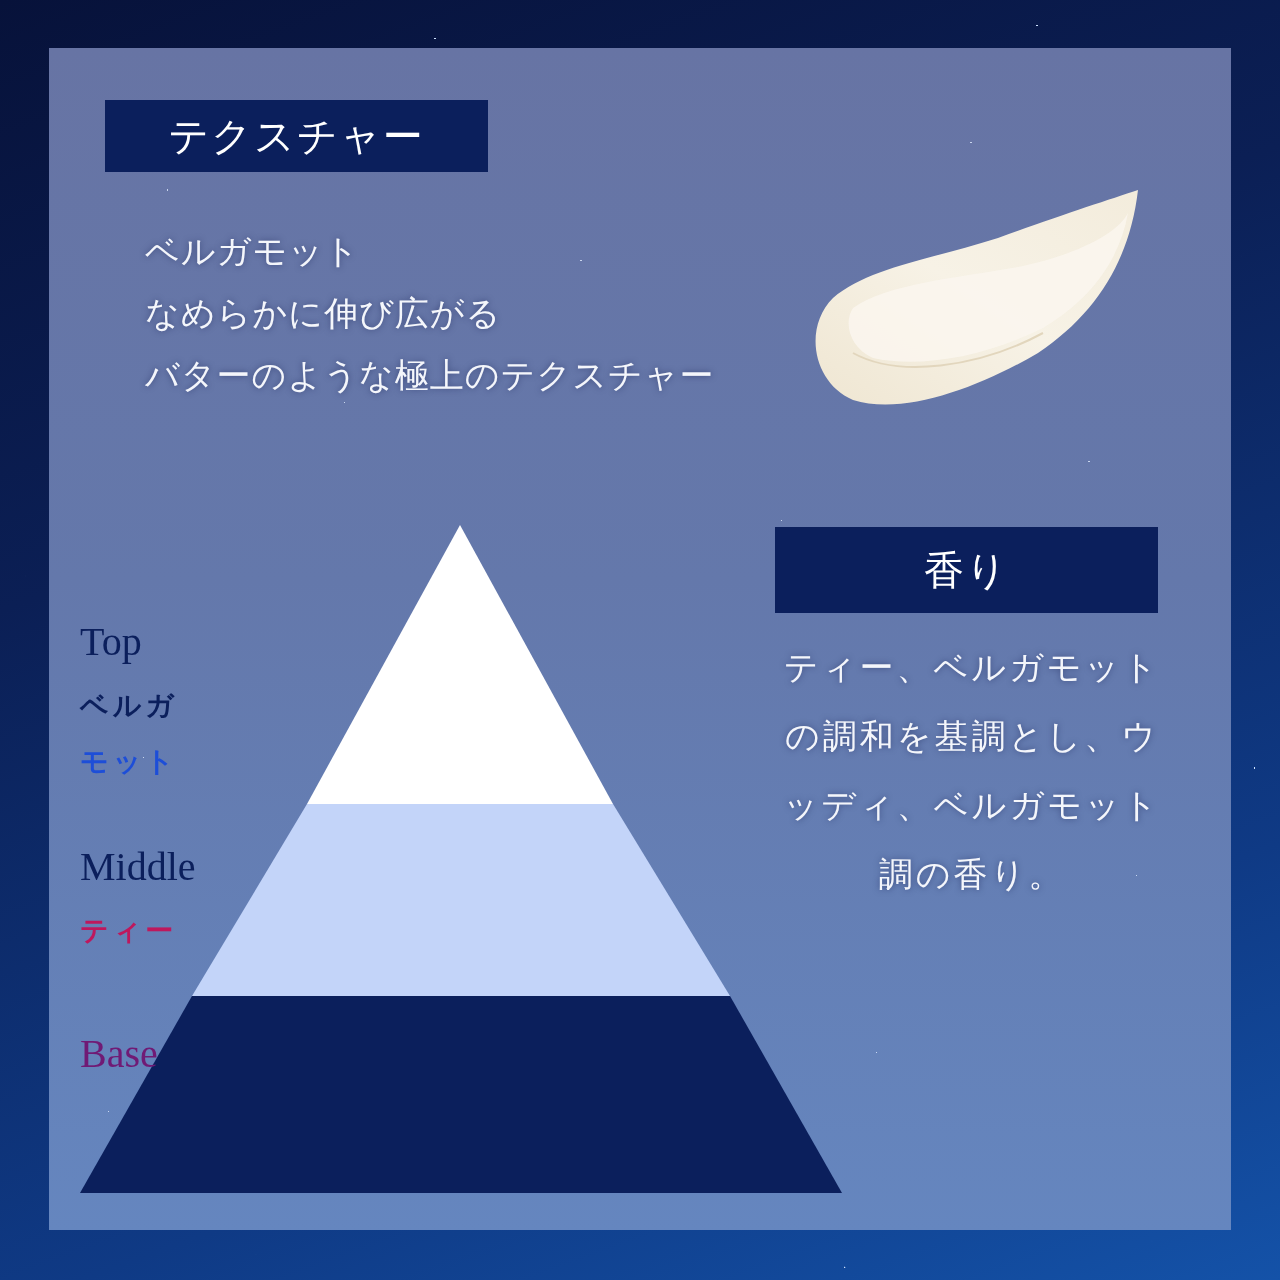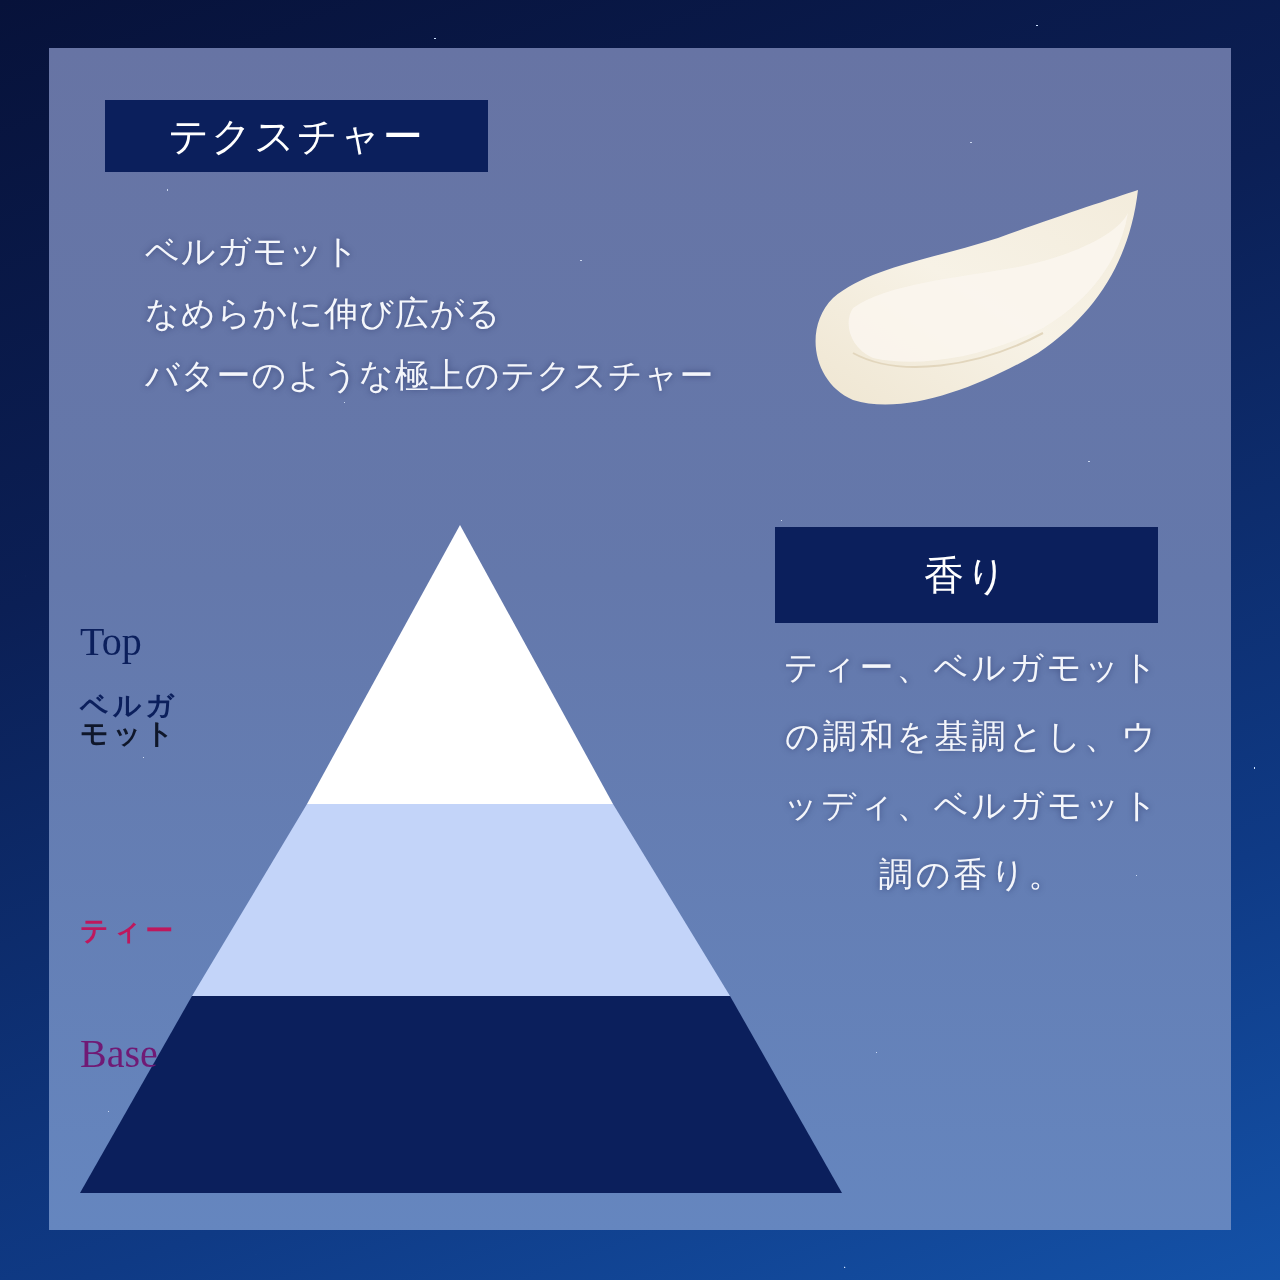--- a/index.html
+++ b/index.html
@@ -42,21 +42,21 @@
         radial-gradient(1px 1px at 52% 95%, #e2eeff 50%, transparent 51%),
         radial-gradient(1.5px 1.5px at 88% 35%, #e2eeff 50%, transparent 51%);
       opacity: .8;
     }
     .heading-box {
       position: absolute; background: #0b1f5c; color: #ffffff;
       display: flex; align-items: center; justify-content: center;
       font-size: 40px; letter-spacing: 2px;
     }
     #h-texture { left: 105px; top: 100px; width: 383px; height: 72px; }
-    #h-scent   { left: 775px; top: 527px; width: 383px; height: 96px; }
+    #h-scent   { left: 775px; top: 527px; width: 383px; height: 86px; }
     .body-text {
       position: absolute; color: #f4f6fb; font-size: 34px; line-height: 62px;
       text-shadow: 0 0 6px rgba(30,40,90,.6); letter-spacing: 1px;
     }
     #texture-text { left: 145px; top: 220px; width: 640px; }
     #scent-text { left: 777px; top: 633px; width: 390px; line-height: 69px; letter-spacing: 3px; text-align: center; }
     .cream { position: absolute; left: 808px; top: 188px; width: 335px; height: 218px; }
     .pyramid { position: absolute; left: 80px; top: 525px; width: 762px; height: 668px; }
     .tier-label {
       position: absolute; left: 0; width: 100%; text-align: left;
@@ -110,18 +110,19 @@
 
 <div class="pyramid">
   <svg width="762" height="668" viewBox="0 0 762 668" style="position:absolute;left:0;top:0">
     <polygon points="380,0 533,279 227,279" fill="#ffffff"></polygon>
     <polygon points="227,279 533,279 650,471 112,471" fill="#c3d4f9"></polygon>
     <polygon points="112,471 650,471 762,668 0,668" fill="#0b1f5c"></polygon>
   </svg>
 
   <div class="tier-label tier-title" style="top:93px;color:#0b1f5c">Top</div>
   <div class="tier-label tier-sub" style="top:160px;color:#0b1f5c">ベルガ</div>
-  <div class="tier-label tier-sub" style="top:188px;color:#0f172a">モット</div>
+  <div class="tier-label tier-sub" style="top:216px;color:#1d4ed8">モット</div>
 
+  <div class="tier-label tier-title" style="top:318px;color:#0b1f5c">Middle</div>
   <div class="tier-label tier-sub" style="top:385px;color:#be185d">ティー</div>
 
   <div class="tier-label tier-title" style="top:505px;color:#701a75">Base</div>
 </div>
 
 </body></html>

